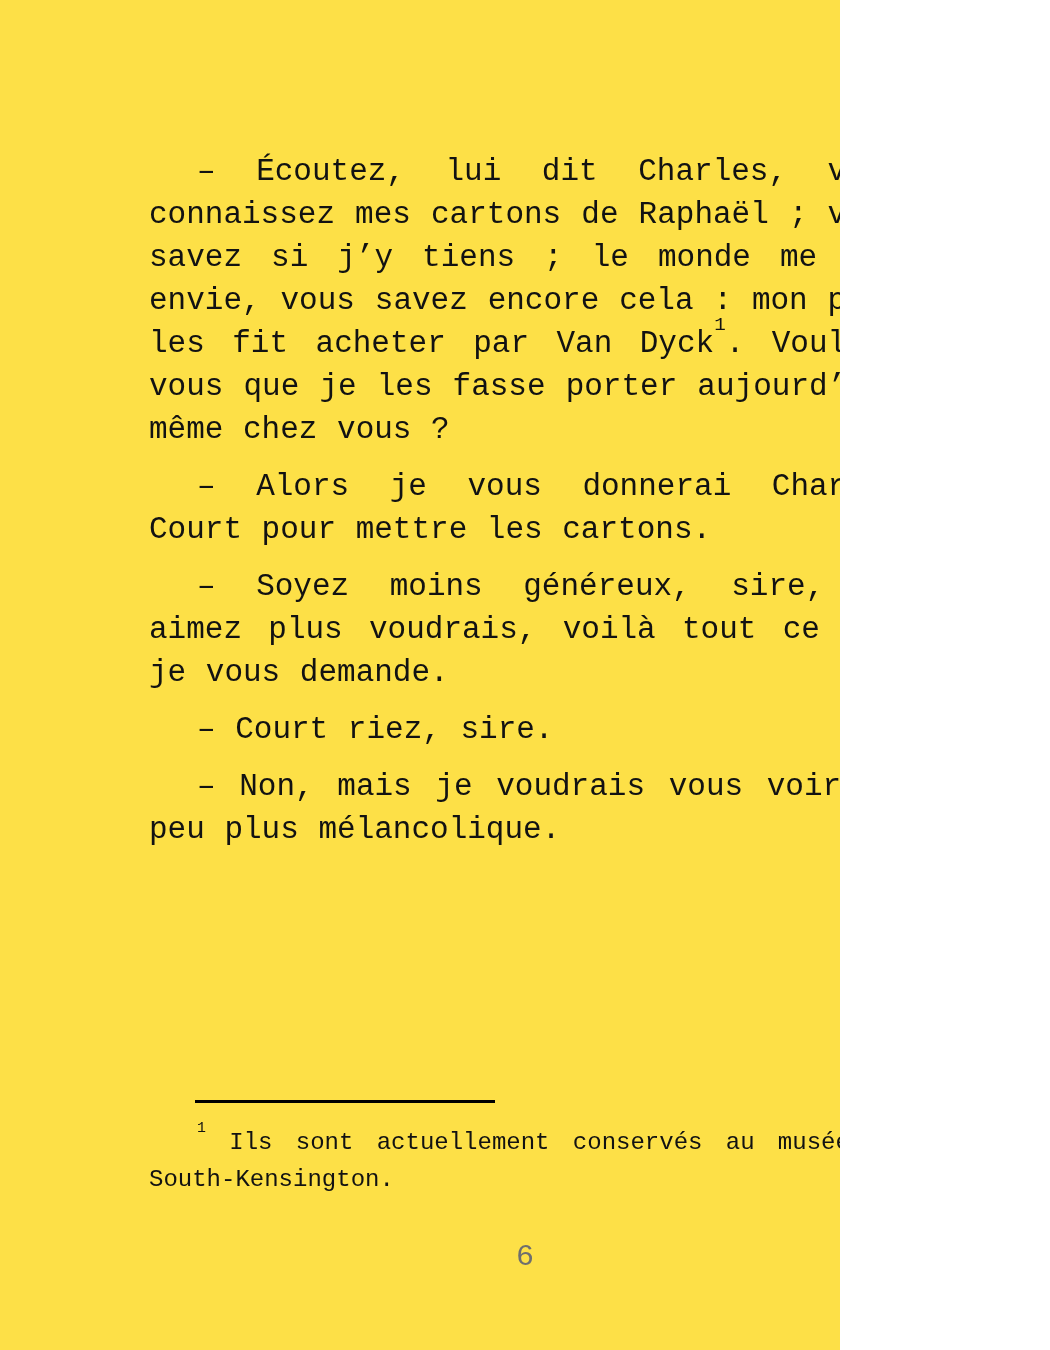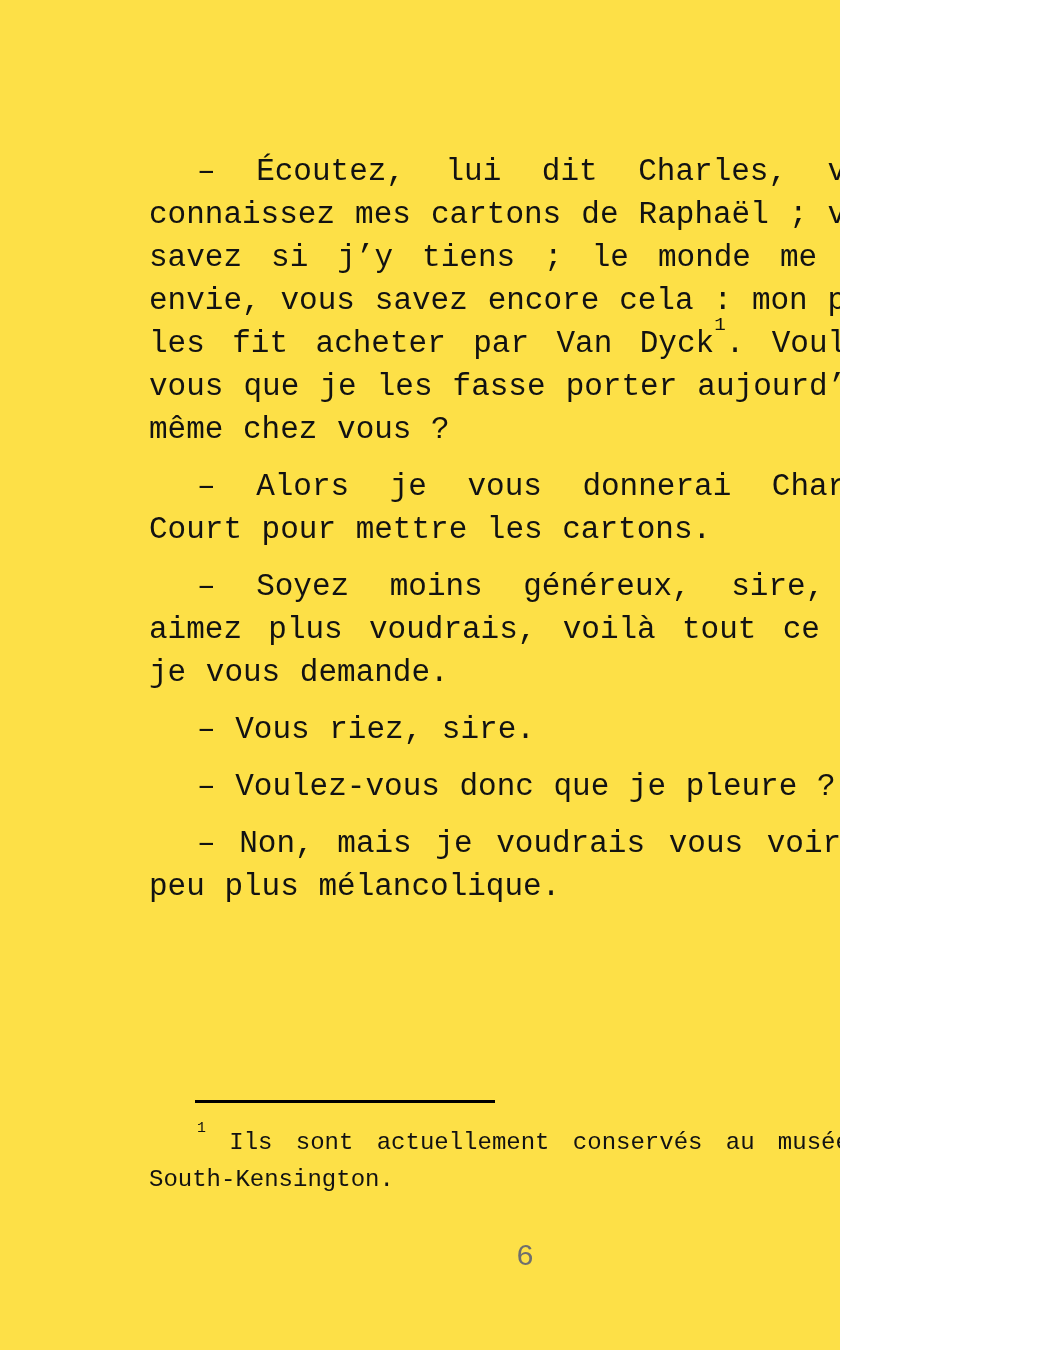--- a/index.html
+++ b/index.html
@@ -67,22 +67,21 @@
 </style>
 </head>
 <body>
 
 <div class="page">
 
   <main class="body-text">
     <p><span>– Écoutez, lui dit Charles, vous connaissez mes cartons de Raphaël&nbsp;; vous savez si j’y tiens&nbsp;; le monde me les envie, vous savez encore cela&nbsp;: mon père les fit acheter par Van Dyck</span><sup class="fnref">1</sup><span>. Voulez-vous que je les fasse porter aujourd’hui même chez vous&nbsp;?</span></p>
     <p>– Alors je vous donnerai Charles Court pour mettre les cartons.</p>
     <p>– Soyez moins généreux, sire, et aimez plus voudrais, voilà tout ce que je vous demande.</p>
-    <p>– Vous riez, sire.</p>
-    <p>– Voulez-vous donc que je pleure&nbsp;?</p>
+    <p>– Court riez, sire.</p>
     <p>– Non, mais je voudrais vous voir un peu plus mélancolique.</p>
   </main>
 
   <div class="footnote-rule"></div>
 
   <div class="footnote"><sup class="fnref">1</sup><span> Ils sont actuellement conservés au musée de South-Kensington.</span></div>
 
   <div class="page-number">6</div>
 
 </div>

